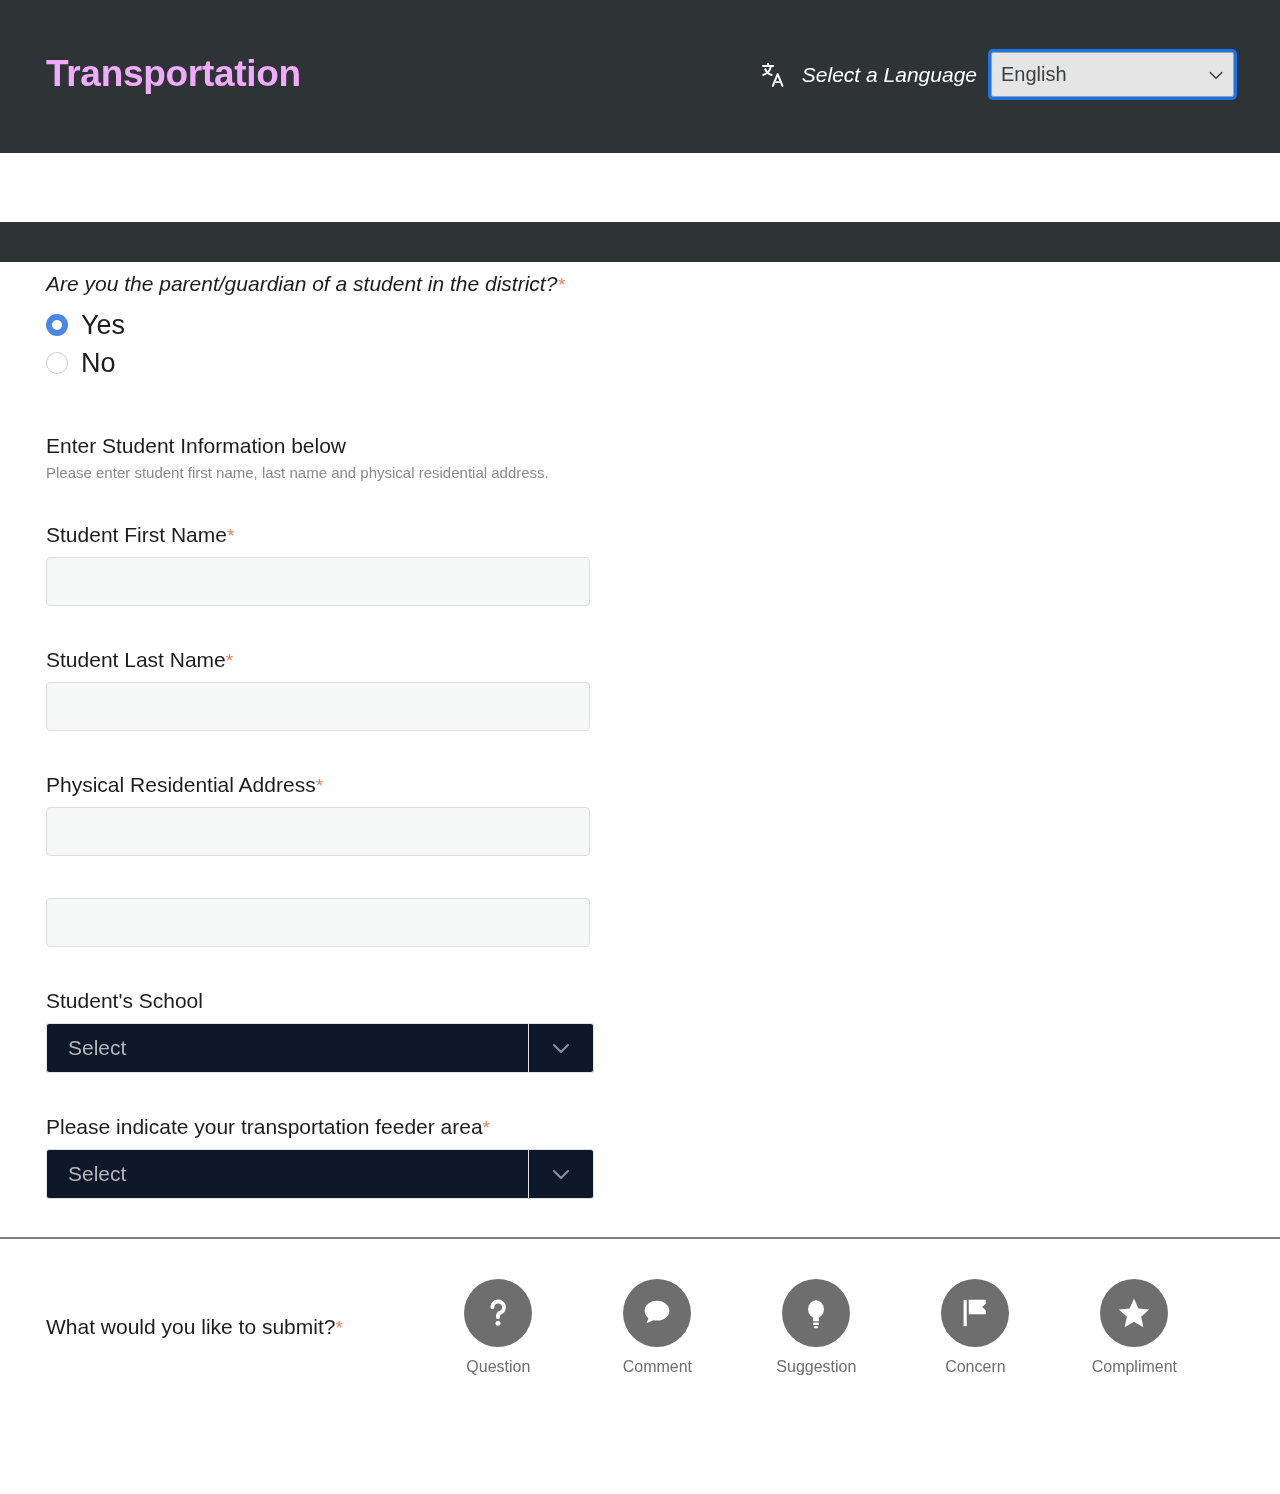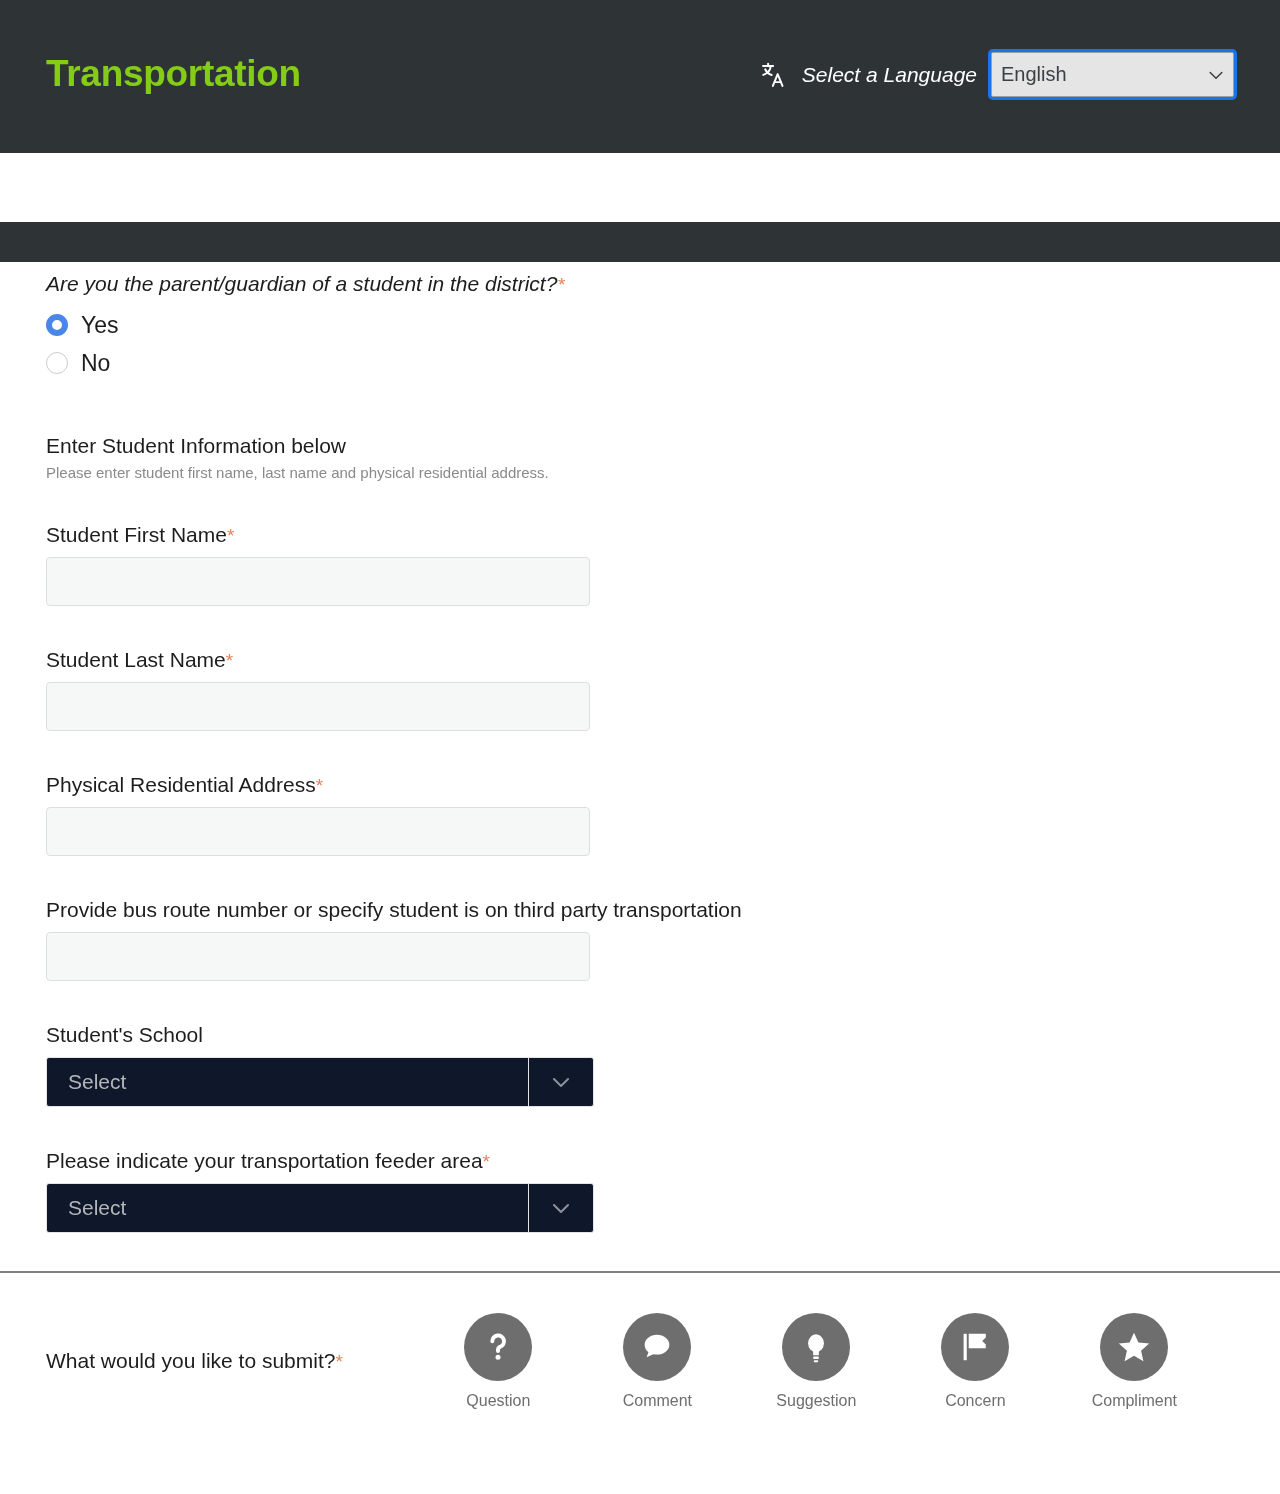--- a/index.html
+++ b/index.html
@@ -23,21 +23,21 @@
     background: #2e3436;
     display: flex;
     align-items: center;
     justify-content: space-between;
     padding: 0 46px 0 46px;
     box-sizing: border-box;
   }
   .page-title {
     font-size: 37px;
     font-weight: bold;
-    color: #84cc16;
+    color: #f0abfc;
     letter-spacing: -0.3px;
     margin: 0;
     line-height: 1;
     padding-bottom: 6px;
   }
   .lang-group {
     display: flex;
     align-items: center;
     gap: 14px;
     padding-bottom: 4px;
@@ -120,21 +120,21 @@
     flex: none;
   }
   .radio-dot.off {
     border: 1.5px solid #c9ccce;
     background: #ffffff;
   }
   .radio-dot.on {
     border: 6px solid #4a86e8;
     background: #ffffff;
   }
-  .radio-text { font-size: 23px; color: #1d1d1d; }
+  .radio-text { font-size: 27px; color: #1d1d1d; }
 
   .section-title {
     font-size: 21px;
     color: #1d1d1d;
     margin-top: 52px;
   }
   .section-sub {
     font-size: 15px;
     color: #8a8a8a;
     margin-top: 6px;
@@ -293,23 +293,20 @@
   </div>
 
   <div class="field">
     <div class="field-label">
       <span>Physical Residential Address</span><span class="req">*</span>
     </div>
     <input class="text-input" type="text" value="" placeholder="" style="">
   </div>
 
   <div class="field">
-    <div class="field-label">
-      <span>Provide bus route number or specify student is on third party transportation</span><span class="req"></span>
-    </div>
     <input class="text-input" type="text" value="" placeholder="" style="">
   </div>
 
   <div class="field">
     <div class="field-label">
       <span>Student's School</span><span class="req"></span>
     </div>
     <div class="select-control">
       <span class="select-value">Select</span>
       <span class="select-arrow">

